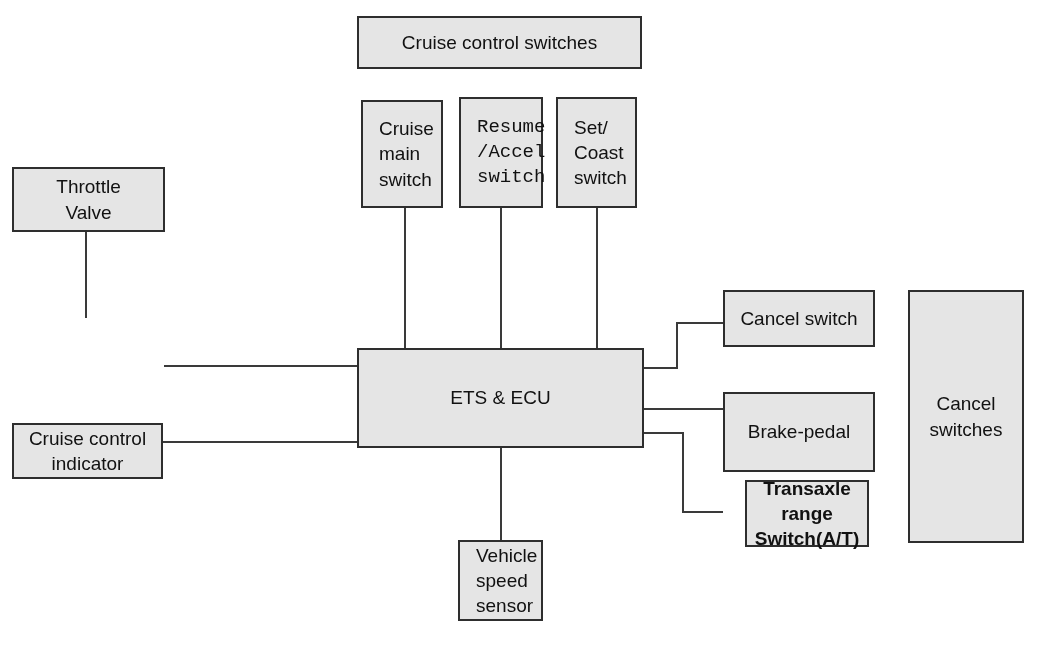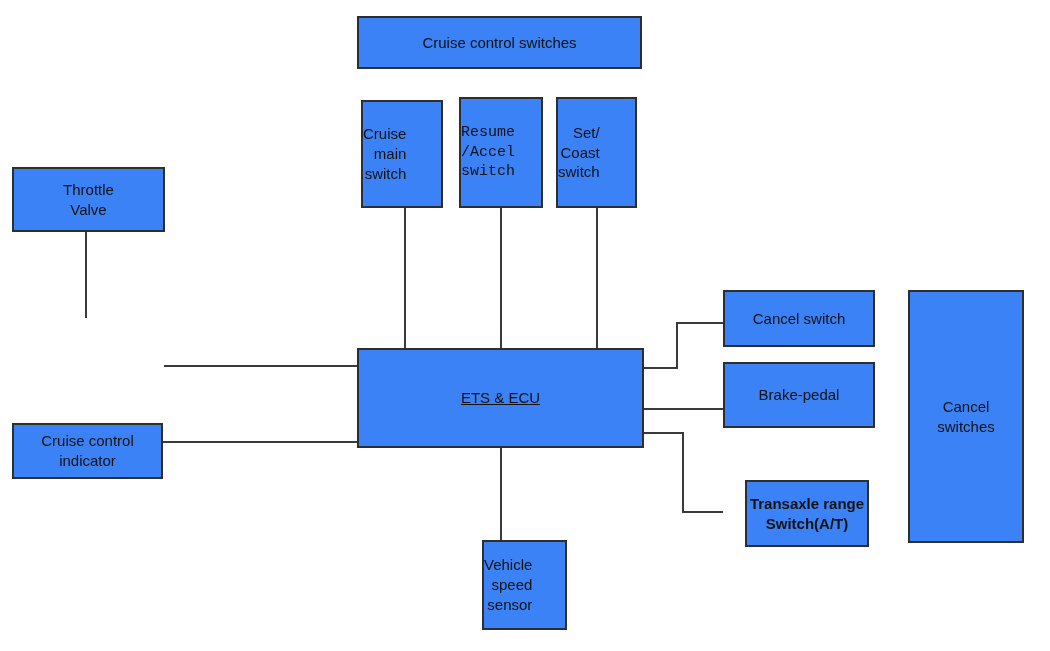--- a/index.html
+++ b/index.html
@@ -14,47 +14,48 @@
     background: #ffffff;
     font-family: "Liberation Sans", "DejaVu Sans", sans-serif;
     color: #111111;
     overflow: hidden;
   }
   
   .node {
     position: absolute;
     box-sizing: border-box;
     border: 2px solid #2e2e2e;
-    background: #3b82f6;
+    background: #e5e5e5;
     display: flex;
     align-items: center;
     justify-content: center;
     text-align: center;
-    font-size: 15px;
+    font-size: 19px;
     line-height: 1.32;
     white-space: pre-line;
   }
   .node.la {                 
     justify-content: flex-start;
-    text-align: right;
+    text-align: left;
+    padding-left: 16px;
   }
   
   .n-ccs   { left: 357px; top: 16px;  width: 285px; height: 53px;  }
   .n-main  { left: 361px; top: 100px; width: 82px;  height: 108px; }
   .n-res   { left: 459px; top: 97px;  width: 84px;  height: 111px; font-family: Liberation Mono, monospace; }
   .n-set   { left: 556px; top: 97px;  width: 81px;  height: 111px; }
   .n-thr   { left: 12px;  top: 148px; width: 153px; height: 65px; margin-top: 19px;  }
   .n-etsm  { left: 12px;  top: 318px; width: 152px; height: 65px;  }
   .n-cci   { left: 12px;  top: 423px; width: 151px; height: 56px;  }
-  .n-ecu   { left: 357px; top: 348px; width: 287px; height: 100px; text-decoration: underline; }
+  .n-ecu   { left: 357px; top: 348px; width: 287px; height: 100px; }
   .n-can   { left: 723px; top: 290px; width: 152px; height: 57px;  }
-  .n-brk   { left: 723px; top: 362px; width: 152px; height: 66px;  }
+  .n-brk   { left: 723px; top: 392px; width: 152px; height: 80px;  }
   .n-trx   { left: 745px; top: 480px; width: 124px; height: 67px; font-weight: bold;  }
   .n-cans  { left: 908px; top: 290px; width: 116px; height: 253px; }
-  .n-vss   { left: 458px; top: 540px; width: 85px;  height: 90px; margin-left: 24px;  }
+  .n-vss   { left: 458px; top: 540px; width: 85px;  height: 81px;  }
   
   .ln { position: absolute; background: #3a3a3a; }
   .l-thr-etsm   { left: 85px;  top: 212px; width: 2px;   height: 106px; }
   .l-etsm-ecu   { left: 164px; top: 365px; width: 193px; height: 2px;   }
   .l-cci-ecu    { left: 163px; top: 441px; width: 194px; height: 2px;   }
   .l-main-ecu   { left: 404px; top: 208px; width: 2px;   height: 140px; }
   .l-res-ecu    { left: 500px; top: 208px; width: 2px;   height: 140px; }
   .l-set-ecu    { left: 596px; top: 208px; width: 2px;   height: 140px; }
   .l-ecu-vss    { left: 500px; top: 448px; width: 2px;   height: 92px;  }
   .l-can-a      { left: 644px; top: 367px; width: 34px;  height: 2px;   }

